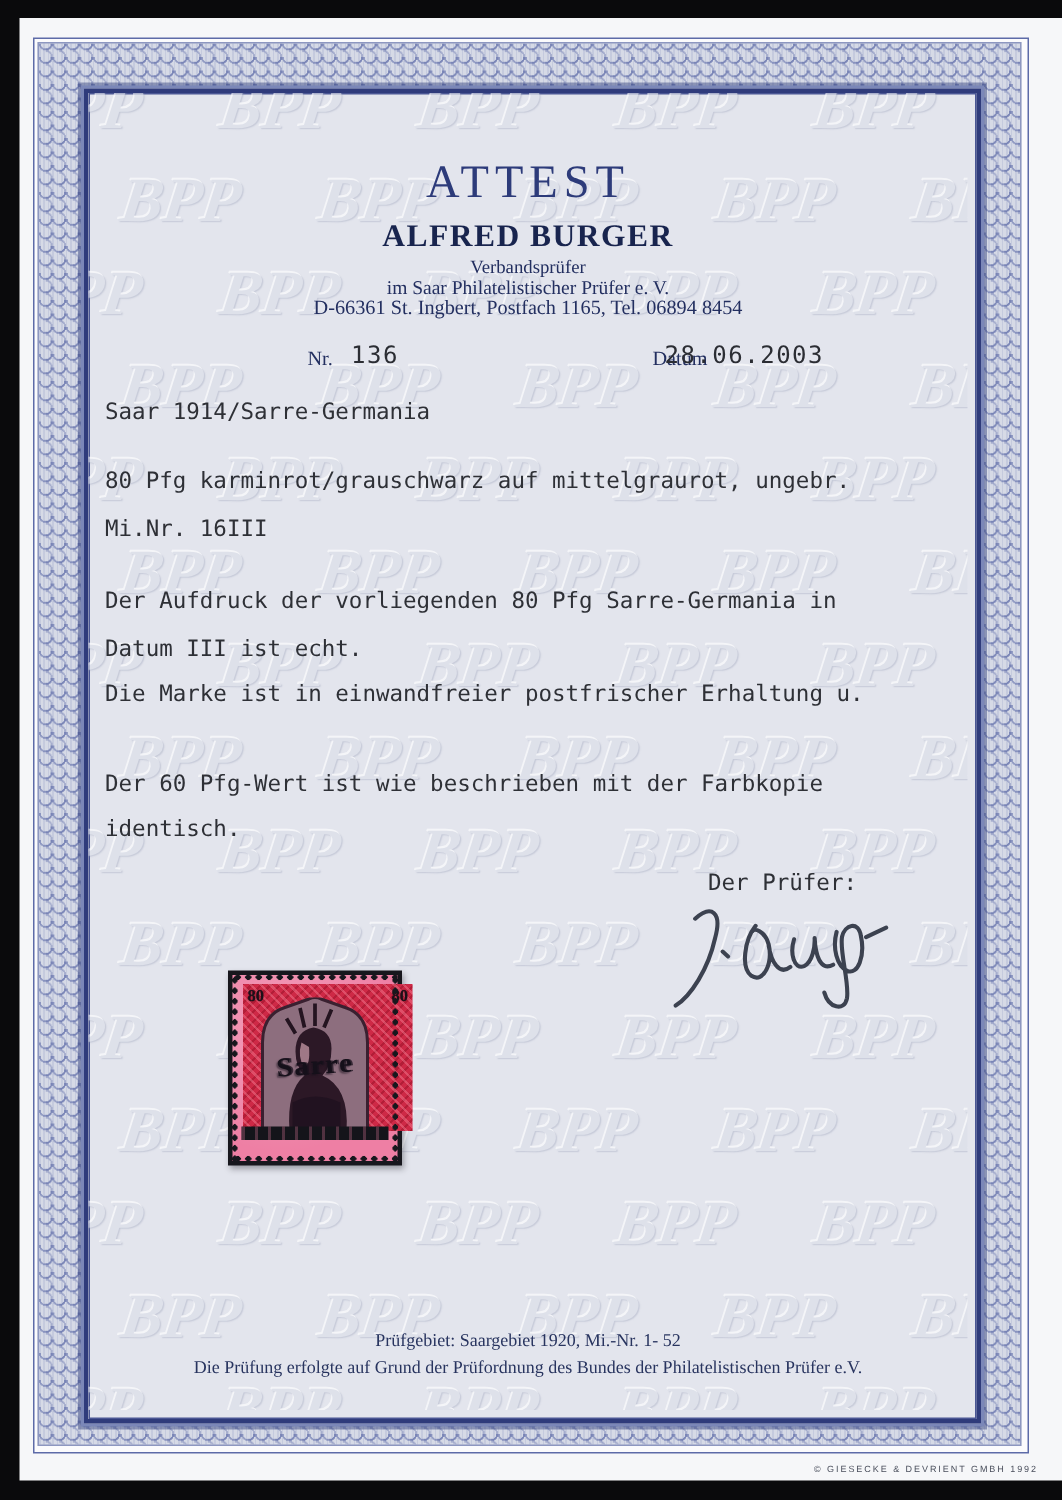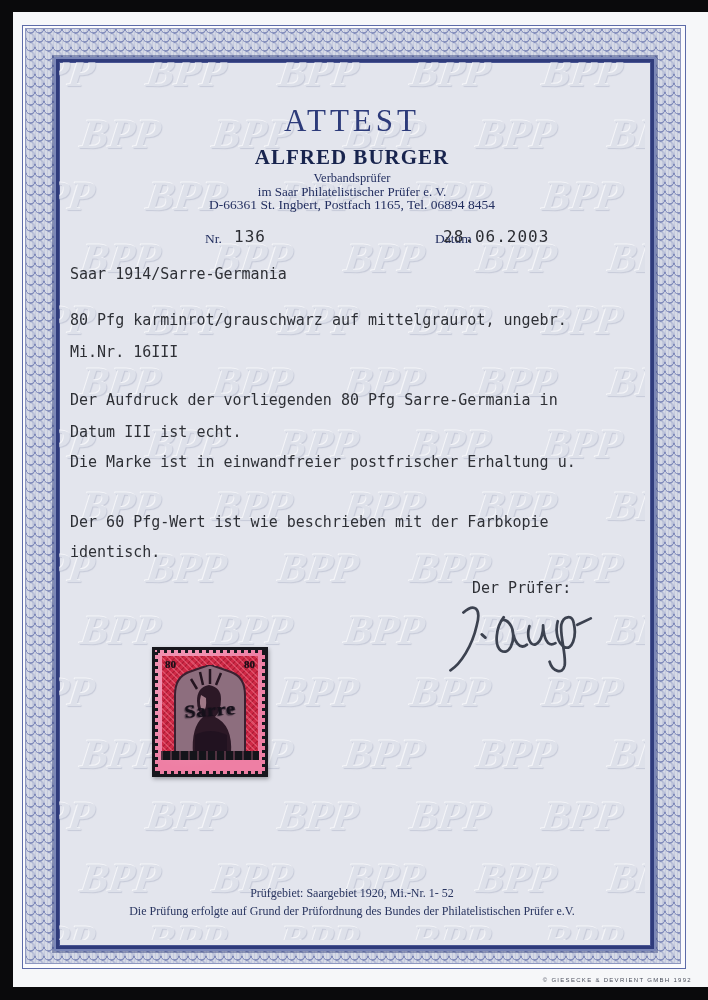--- a/index.html
+++ b/index.html
@@ -56,21 +56,21 @@
   
   .stamp{left:152px;top:647px;width:116px;height:130px;background:#17171d;padding:0;box-shadow:1px 2px 4px rgba(20,20,30,.35);}
   .paper{position:absolute;left:3px;top:3px;right:3px;bottom:3px;background:#ee7fa4;
     background-image:radial-gradient(circle at 30% 30%, rgba(255,255,255,.25), transparent 70%);}
   .holes-h{position:absolute;left:0;right:0;height:5px;background-image:radial-gradient(circle 2px at 3.5px 50%, #17171d 97%, transparent 100%);background-size:7px 5px;background-repeat:repeat-x;}
   .holes-v{position:absolute;top:0;bottom:0;width:5px;background-image:radial-gradient(circle 2px at 50% 3.5px, #17171d 97%, transparent 100%);background-size:5px 7px;background-repeat:repeat-y;}
   .ph-t{top:-1px;} .ph-b{bottom:-1px;} .ph-l{left:-1px;} .ph-r{right:-1px;}
   .s-frame{position:absolute;left:7px;top:6px;width:96px;height:98px;background:#ce2946;
     background-image:
       repeating-linear-gradient(45deg, rgba(255,150,170,.35) 0 1.5px, transparent 1.5px 4.5px),
-      repeating-linear-gradient(-45deg, rgba(130,8,28,.35) 0 1.5px, transparent 1.5px 4.5px);}
+      repeating-linear-gradient(-45deg, rgba(130,8,28,.35) 0 1.5px, transparent 1.5px 4.5px); padding-left: 17px;}
   .s80{position:absolute;top:2px;font:bold 11px "Liberation Serif",serif;color:#1c1018;text-shadow:0 0 1px #40101e;}
   .s80-l{left:3px;} .s80-r{right:3px;}
   .vignette{position:absolute;left:11px;top:9px;width:74px;height:89px;overflow:hidden;}
   .overprint{position:absolute;left:0px;top:50px;width:110px;text-align:center;font:bold 18px "Liberation Serif",serif;
     color:#15101a;transform:rotate(-4deg) scaleX(1.08);letter-spacing:1px;
     text-shadow:1px 0 0 rgba(25,18,30,.75), -1px 1px 1px rgba(25,18,30,.5);z-index:4;}
   .s-bar{position:absolute;left:6px;top:101px;width:98px;height:9px;background:#14141a;
     background-image:repeating-linear-gradient(90deg, rgba(238,127,164,.28) 0 2px, transparent 2px 9px);z-index:4;}
 
   .footer1{top:886px;font-size:12px;color:#28345f;}

